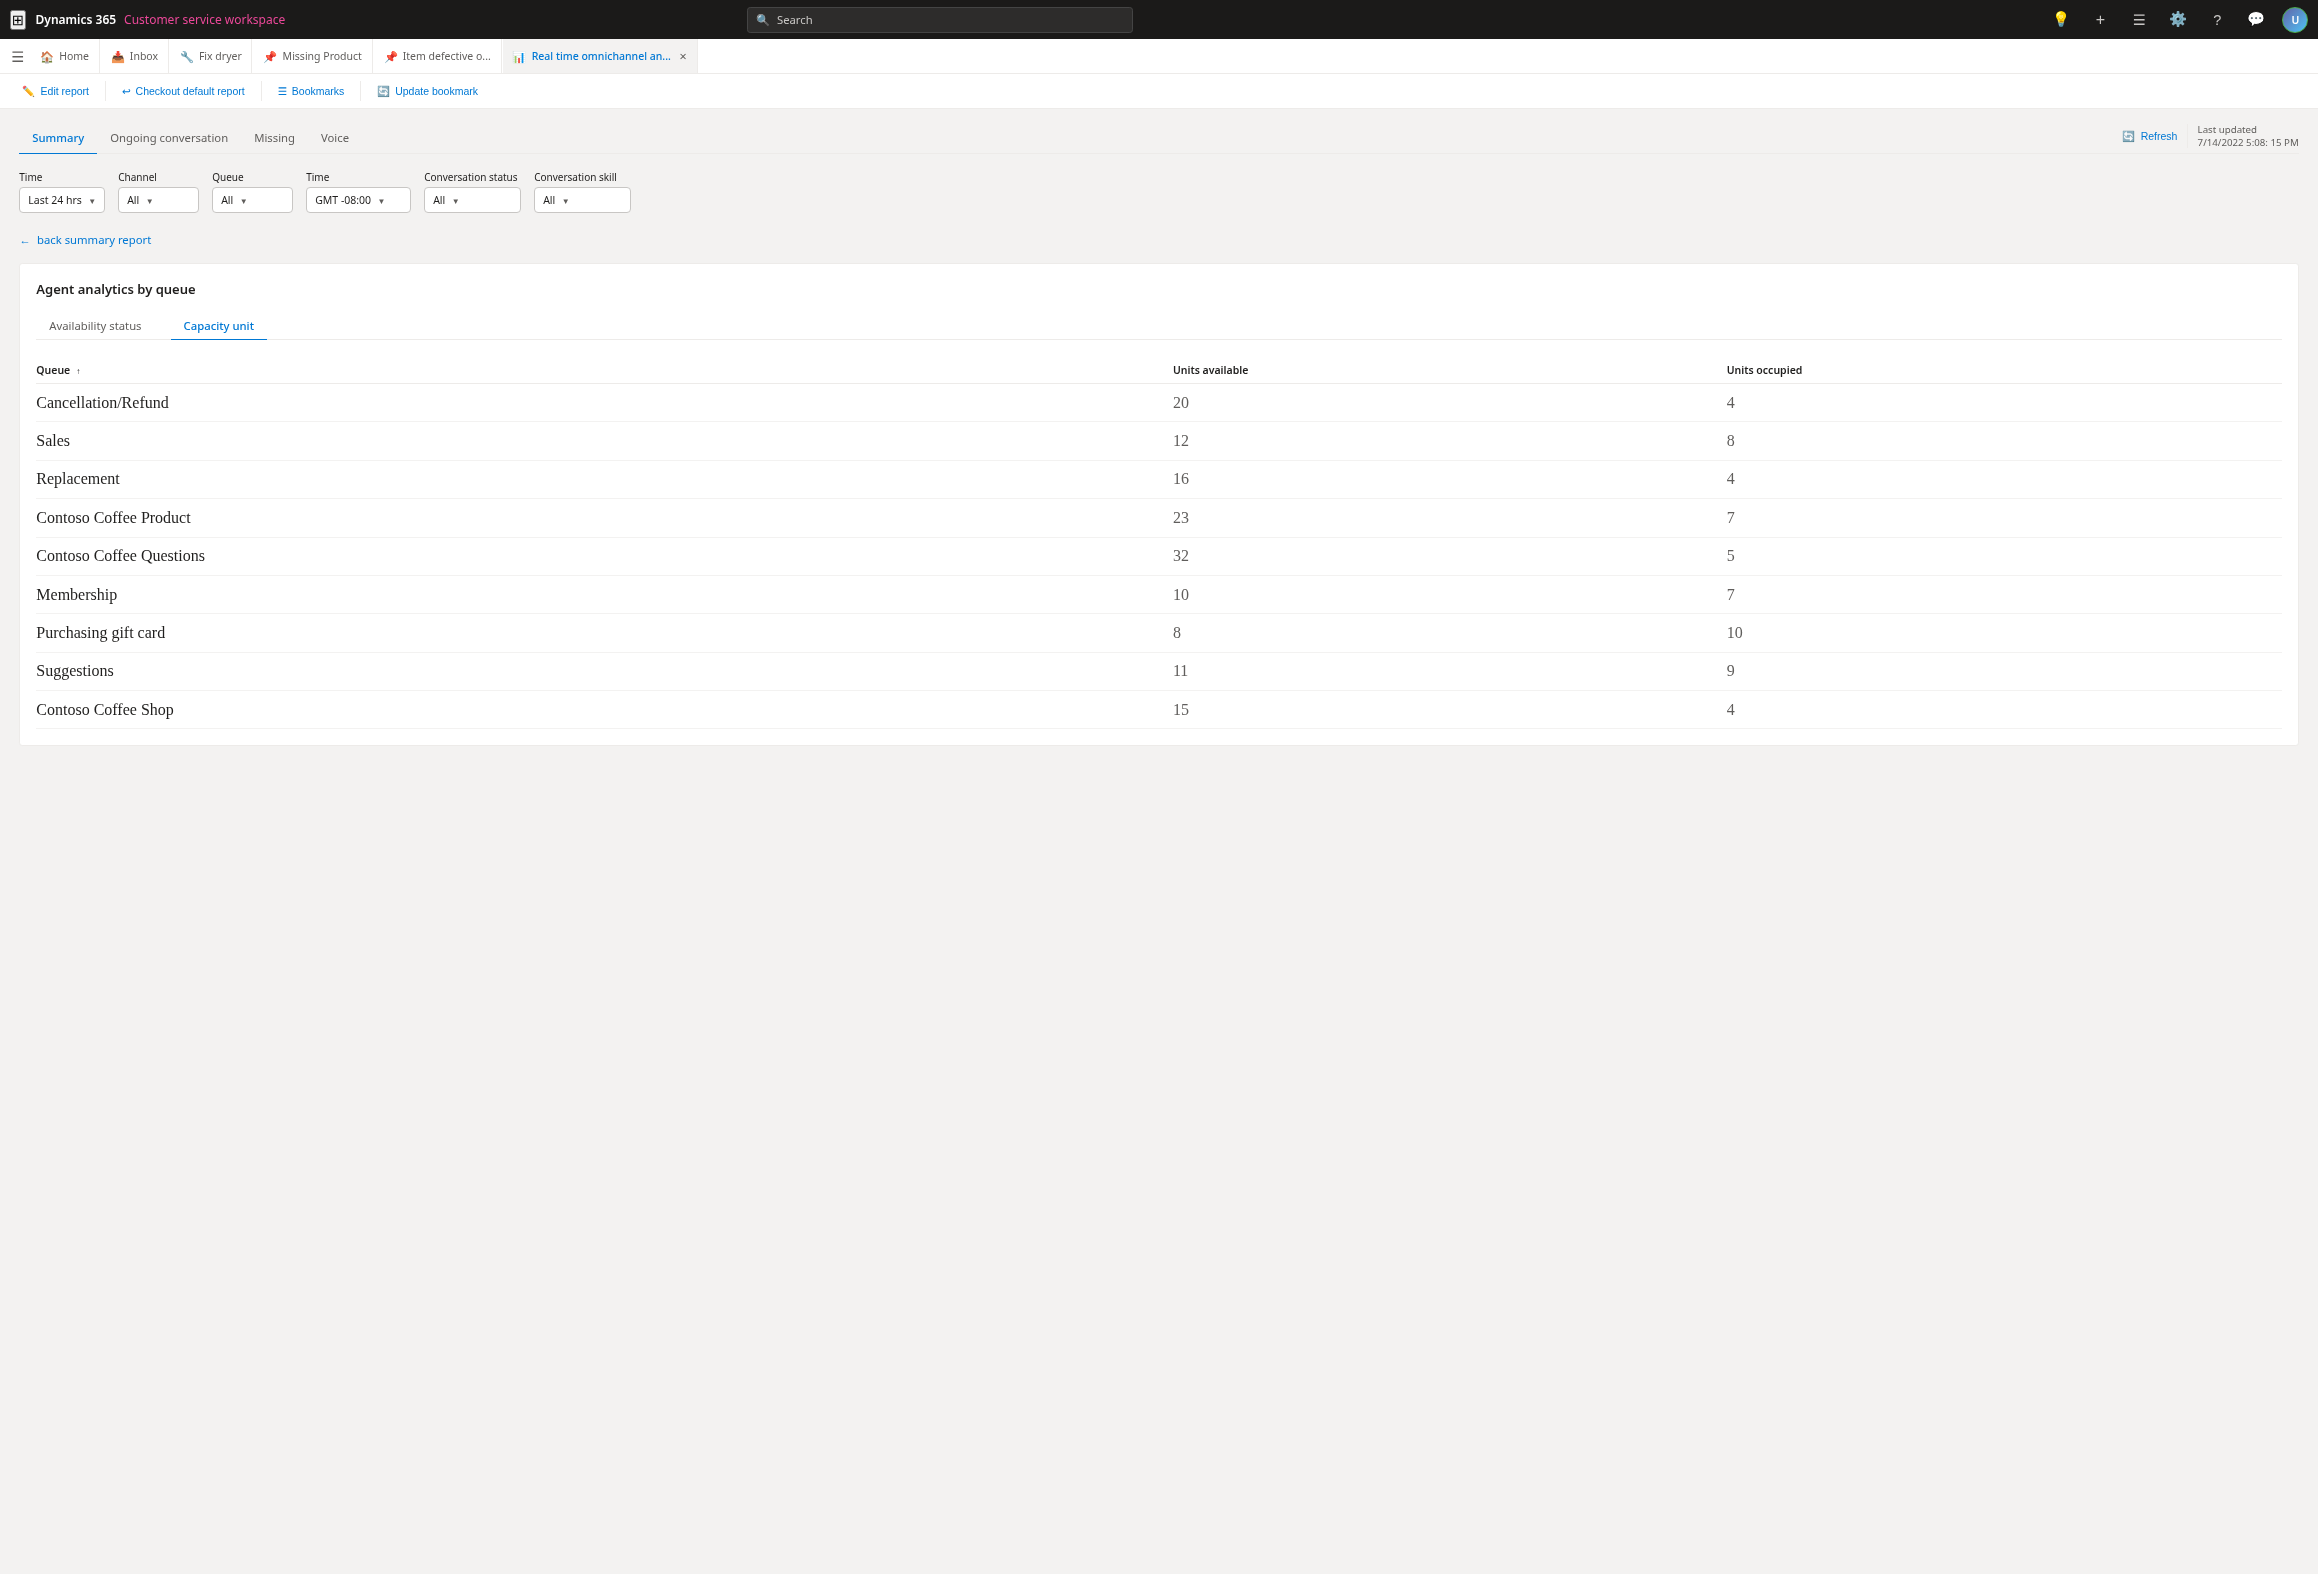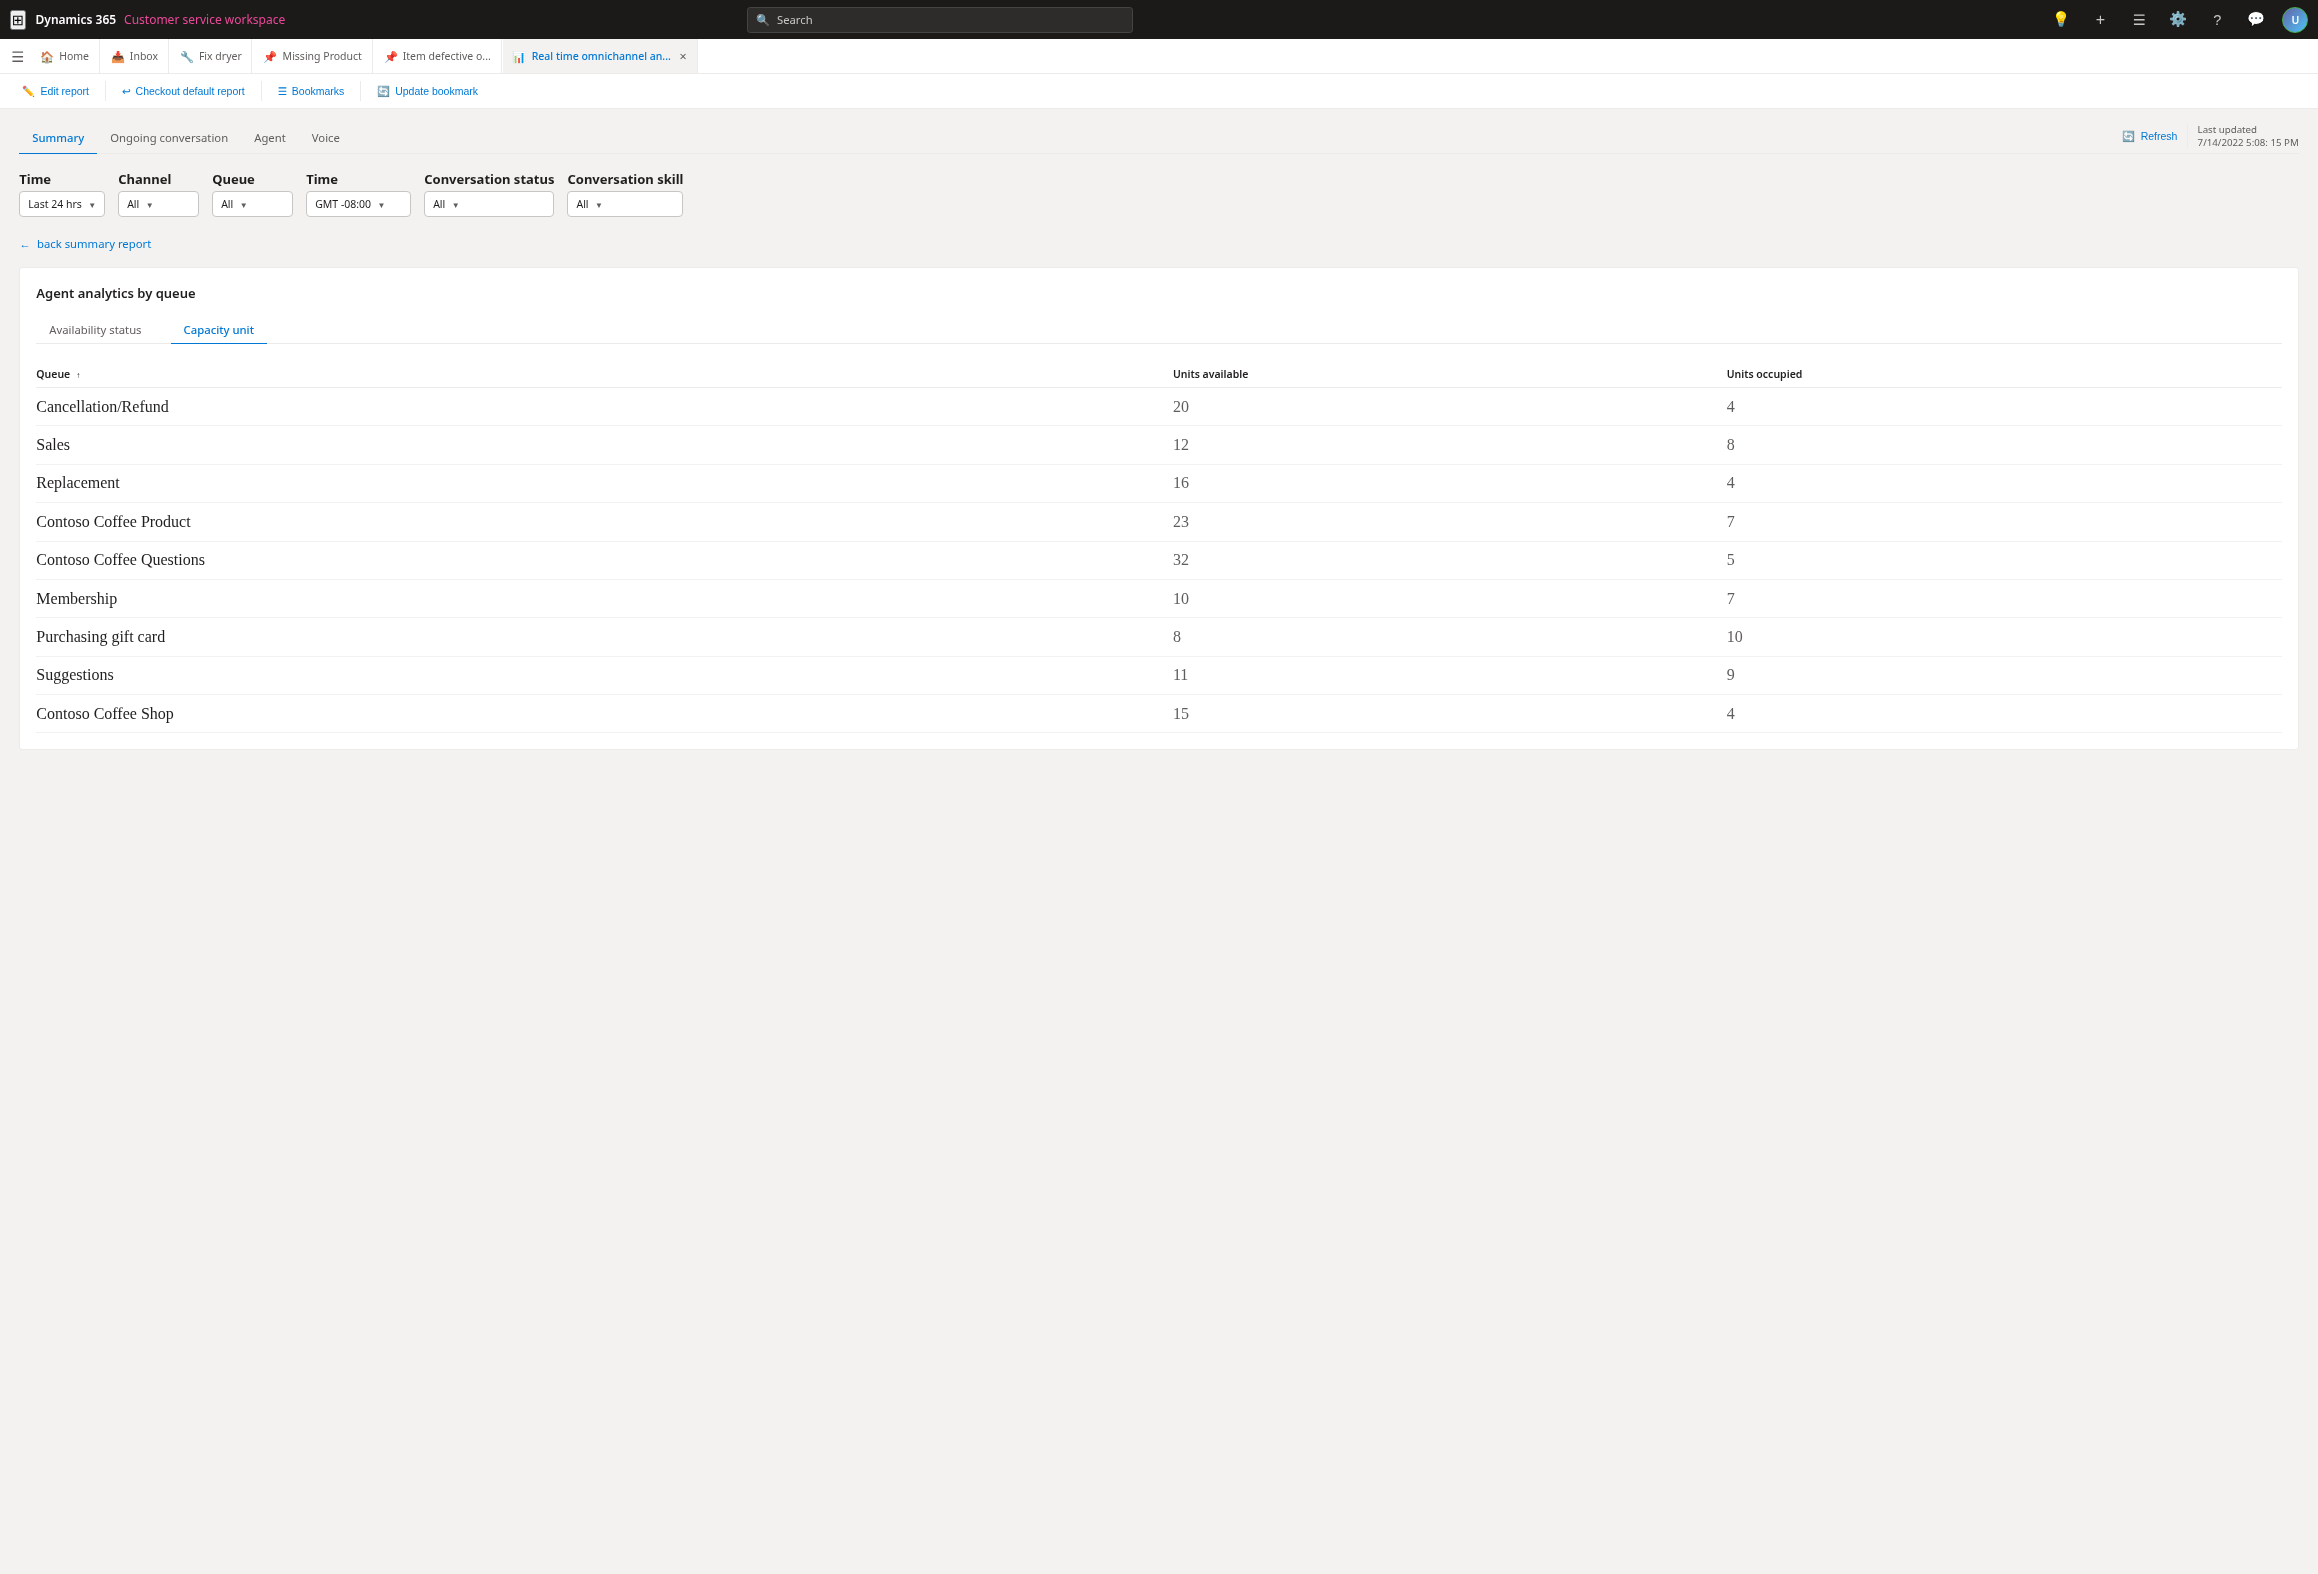--- a/index.html
+++ b/index.html
@@ -150,21 +150,21 @@
     .sep-v { width: 0.8px; height: 24px; background: #edebe9; }
 
     
     .filters {
       display: flex;
       gap: 13px;
       margin-bottom: 19.3px;
       flex-wrap: wrap;
     }
     .filter-group { display: flex; flex-direction: column; gap: 3.2px; }
-    .filter-label { font-size: 13px; color: #201f1e; font-weight: 700; }
+    .filter-label { font-size: 10px; color: #201f1e; font-weight: 400; }
     .filter-select {
       display: flex;
       align-items: center;
       gap: 6.4px;
       border: 0.8px solid #c8c6c4;
       border-radius: 4px;
       padding: 4.8px 8px;
       background: #fff;
       font-size: 10.5px;
       color: #201f1e;
@@ -313,21 +313,21 @@
 <div class="main-content">
 
   <div class="sub-tabs">
     <div class="sub-tab active">
       <span>Summary</span>
     </div>
     <div class="sub-tab">
       <span>Ongoing conversation</span>
     </div>
     <div class="sub-tab">
-      <span>Agent</span>
+      <span>Missing</span>
     </div>
     <div class="sub-tab">
       <span>Voice</span>
     </div>
     <div class="sub-tabs-right">
       <button class="refresh-btn">
         <span>🔄</span>
         <span>Refresh</span>
       </button>
       <div class="sep-v"></div>

